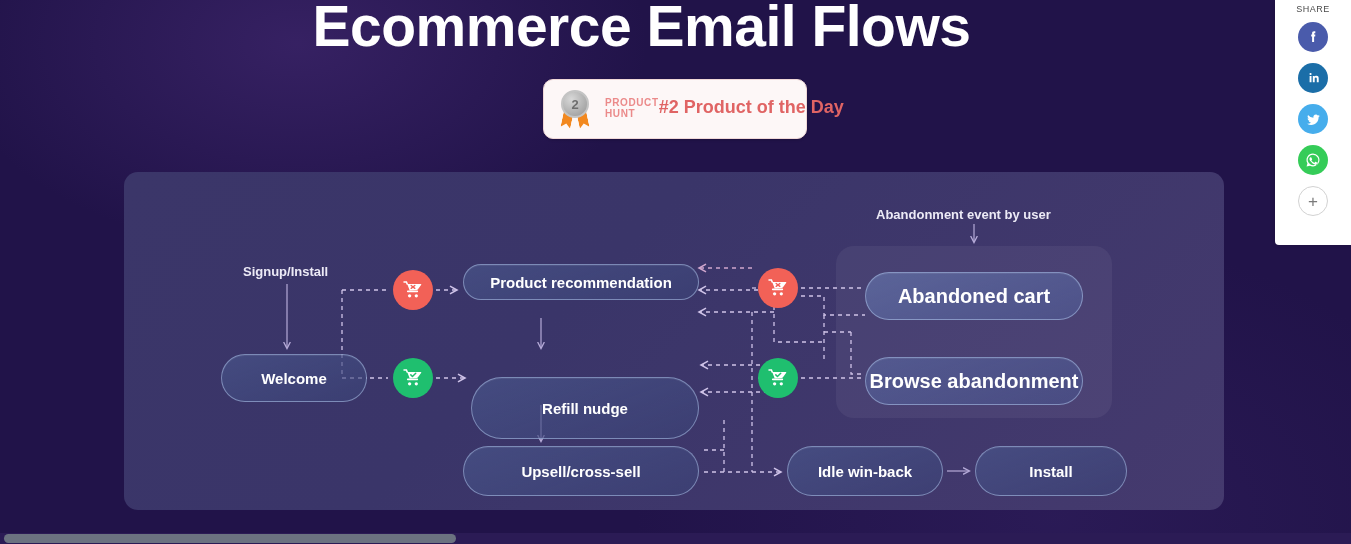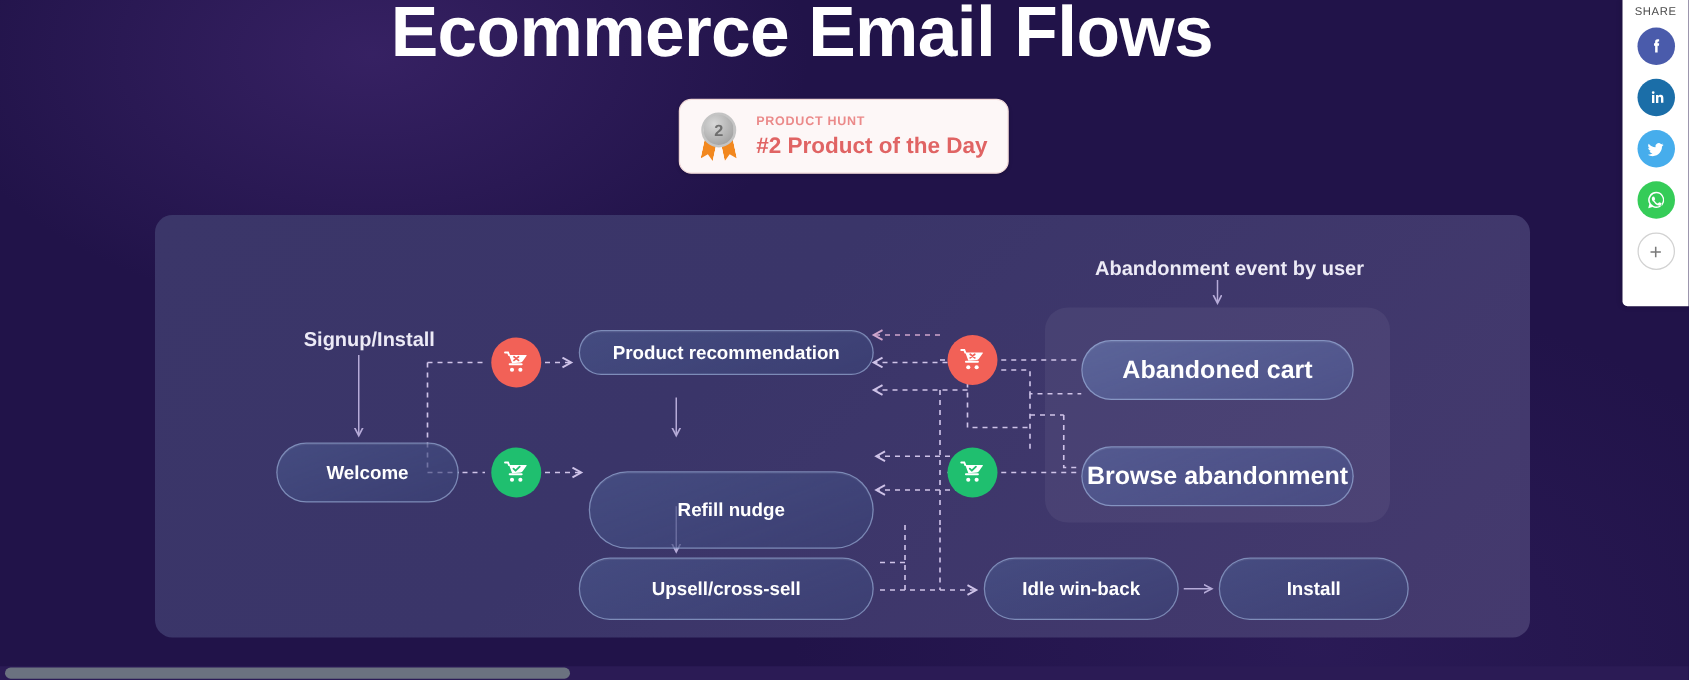--- a/index.html
+++ b/index.html
@@ -78,40 +78,40 @@
     border-radius: 50%;
     background: radial-gradient(circle at 35% 30%, #d8d8d8, #a9a9a9 70%, #8f8f8f);
     border: 2px solid #c4c4c4;
     color: #6e6e6e;
     font-size: 13px;
     font-weight: bold;
     display: flex;
     align-items: center;
     justify-content: center;
   }
-  .ph-text { display: flex; flex-direction: column; justify-content: flex-end; }
+  .ph-text { display: flex; flex-direction: row; justify-content: flex-end; }
   .ph-kicker {
     font-size: 10px;
     font-weight: bold;
     letter-spacing: .6px;
     color: #eb8a8a;
     margin-bottom: 3px;
   }
   .ph-headline {
     font-size: 18px;
     font-weight: bold;
     color: #e06464;
     white-space: nowrap;
   }
 
   
   .share-rail {
     position: absolute;
     right: 0; top: 0;
-    width: 53px;
+    width: 76px;
     height: 245px;
     background: #ffffff;
     border-bottom-left-radius: 4px;
     display: flex;
     flex-direction: column;
     align-items: center;
     padding-top: 4px;
     box-shadow: -1px 0 4px rgba(0,0,0,.15);
   }
   .share-label {
@@ -198,21 +198,21 @@
   .node.n-abandoned    { left: 741px; top: 100px; width: 218px; height: 48px;
                          background: linear-gradient(160deg, rgba(98,112,166,.75), rgba(80,92,150,.6)); }
   .node.n-browse       { left: 741px; top: 185px; width: 218px; height: 48px;
                          background: linear-gradient(160deg, rgba(88,100,156,.7), rgba(72,84,142,.55)); }
   .node.n-abandoned span, .node.n-browse span { font-size: 20px; }
 
   
   .flabel {
     position: absolute;
     color: #eceaf6;
-    font-size: 16px;
+    font-size: 13px;
     font-weight: bold;
     white-space: nowrap;
   }
   .flabel.l-signup { left: 119px; top: 92px; }
   .flabel.l-abandon-event { left: 752px; top: 35px; }
 
   
   .cart {
     position: absolute;
     width: 40px; height: 40px;

